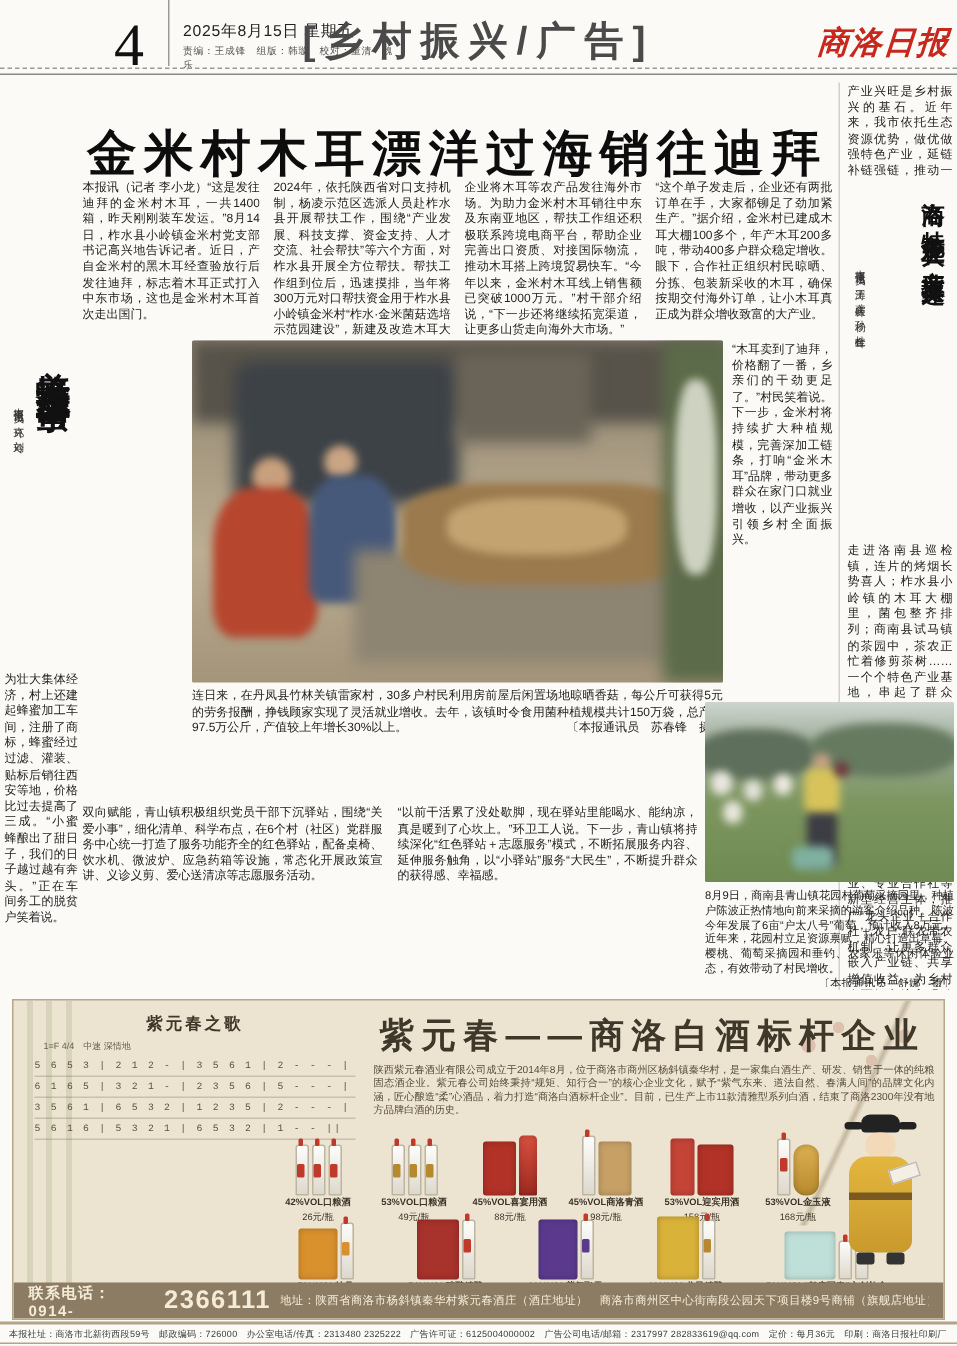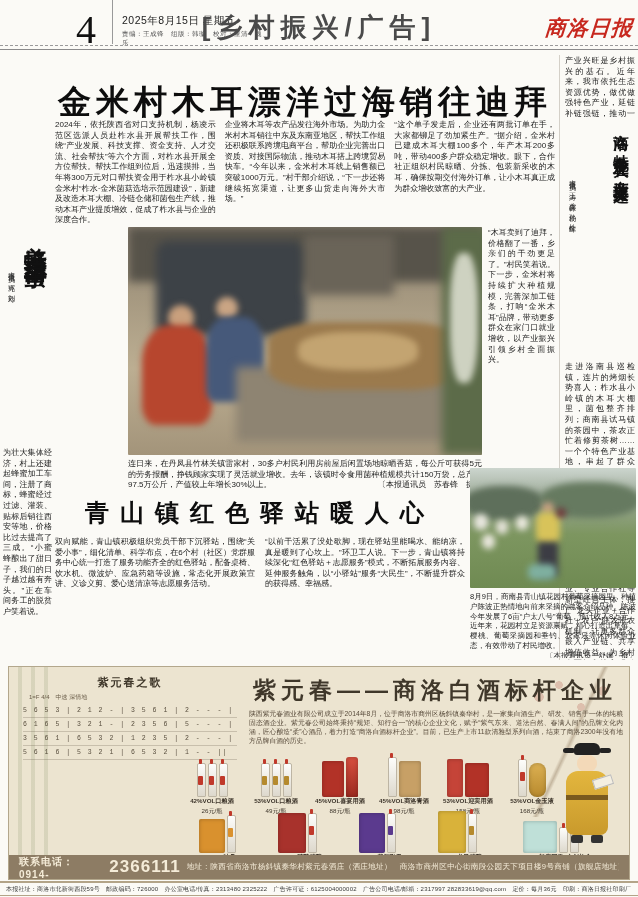--- a/index.html
+++ b/index.html
@@ -60,20 +60,21 @@
   <div class="abs date" style="left:122px;top:14px;">2025年8月15日 星期五</div>
   <div class="abs credits" style="left:122px;top:30px;width:140px;">责编：王成锋　组版：韩璇　校对：董清　魏乐</div>
   <div class="abs section-title" style="left:0;top:10px;width:638px;text-align:center;">[乡村振兴/广告]</div>
   <div class="abs masthead" style="left:545px;top:14px;">商洛日报</div>
   <div class="abs dash-rule" style="left:0;top:45px;width:638px;"></div>
   <div class="abs solid-rule" style="left:0;top:49px;width:638px;"></div>
 
   <div class="abs headline1" style="left:55px;top:80px;width:500px;">金米村木耳漂洋过海销往迪拜</div>
 
   <div class="abs" style="left:55px;top:120px;width:500px;height:105px;display:flex;gap:9px;">
+    <div class="col" style="flex:1;">本报讯（记者 李小龙）“这是发往迪拜的金米村木耳，一共1400箱，昨天刚刚装车发运。”8月14日，柞水县小岭镇金米村党支部书记高兴地告诉记者。近日，产自金米村的黑木耳经查验放行后发往迪拜，标志着木耳正式打入中东市场，这也是金米村木耳首次走出国门。</div>
     <div class="col" style="flex:1;">2024年，依托陕西省对口支持机制，杨凌示范区选派人员赴柞水县开展帮扶工作，围绕“产业发展、科技支撑、资金支持、人才交流、社会帮扶”等六个方面，对柞水县开展全方位帮扶。帮扶工作组到位后，迅速摸排，当年将300万元对口帮扶资金用于柞水县小岭镇金米村“柞水·金米菌菇选培示范园建设”，新建及改造木耳大棚、冷链仓储和菌包生产线，推动木耳产业提质增效，促成了柞水县与企业的深度合作。</div>
     <div class="col" style="flex:1;">企业将木耳等农产品发往海外市场。为助力金米村木耳销往中东及东南亚地区，帮扶工作组还积极联系跨境电商平台，帮助企业完善出口资质、对接国际物流，推动木耳搭上跨境贸易快车。“今年以来，金米村木耳线上销售额已突破1000万元。”村干部介绍说，“下一步还将继续拓宽渠道，让更多山货走向海外大市场。”</div>
     <div class="col" style="flex:1;">“这个单子发走后，企业还有两批订单在手，大家都铆足了劲加紧生产。”据介绍，金米村已建成木耳大棚100多个，年产木耳200多吨，带动400多户群众稳定增收。眼下，合作社正组织村民晾晒、分拣、包装新采收的木耳，确保按期交付海外订单，让小木耳真正成为群众增收致富的大产业。</div>
   </div>
 
   <div class="abs" style="left:4px;top:228px;width:48px;height:242px;">
     <div class="abs vtext vhead" style="right:0;top:0;height:242px;">养蜂过上甜蜜日子</div>
     <div class="abs vtext vbyline" style="left:2px;top:38px;height:160px;">本报通讯员　克环　刘玲</div>
   </div>
   <div class="abs col" style="left:3px;top:448px;width:49px;height:182px;">为壮大集体经济，村上还建起蜂蜜加工车间，注册了商标，蜂蜜经过过滤、灌装、贴标后销往西安等地，价格比过去提高了三成。“小蜜蜂酿出了甜日子，我们的日子越过越有奔头。”正在车间务工的脱贫户笑着说。</div>
@@ -99,21 +100,20 @@
   <div class="abs col" style="left:488px;top:228px;width:67px;height:226px;">“木耳卖到了迪拜，价格翻了一番，乡亲们的干劲更足了。”村民笑着说。下一步，金米村将持续扩大种植规模，完善深加工链条，打响“金米木耳”品牌，带动更多群众在家门口就业增收，以产业振兴引领乡村全面振兴。</div>
 
   <div class="abs hairline-v" style="left:559px;top:55px;height:605px;"></div>
   <div class="abs col" style="left:565px;top:56px;width:70px;height:62px;">产业兴旺是乡村振兴的基石。近年来，我市依托生态资源优势，做优做强特色产业，延链补链强链，推动一二三产业融合发展，群众增收致富路越走越宽。</div>
   <div class="abs" style="left:565px;top:122px;width:70px;height:236px;">
     <div class="abs vtext vhead2" style="right:4px;top:0;height:236px;">商洛　特色产业壮大　产业振兴提速</div>
     <div class="abs vtext vbyline" style="left:2px;top:52px;height:160px;">本报通讯员　王涛　龚庆锋　孙杨　杜金晖</div>
   </div>
   <div class="abs col" style="left:565px;top:362px;width:70px;height:298px;">走进洛南县巡检镇，连片的烤烟长势喜人；柞水县小岭镇的木耳大棚里，菌包整齐排列；商南县试马镇的茶园中，茶农正忙着修剪茶树……一个个特色产业基地，串起了群众的“致富链”。今年上半年，全市食用菌产量达14万吨，核桃、板栗等林特产品产值突破30亿元，中药材种植面积稳定在100万亩以上，特色产业带动10万多户群众户均增收1.2万元。我市还持续培育龙头企业、专业合作社等新型经营主体，推广“龙头企业＋合作社＋农户”联农带农机制，让更多群众嵌入产业链、共享增值收益，为乡村全面振兴注入强劲动能。</div>
 
-  <div class="abs headline2" style="left:55px;top:497px;width:410px;">青山镇红色驿站暖人心</div>
   <div class="abs" style="left:55px;top:537px;width:410px;height:124px;display:flex;gap:10px;">
     <div class="col" style="flex:1;">双向赋能，青山镇积极组织党员干部下沉驿站，围绕“关爱小事”，细化清单、科学布点，在6个村（社区）党群服务中心统一打造了服务功能齐全的红色驿站，配备桌椅、饮水机、微波炉、应急药箱等设施，常态化开展政策宣讲、义诊义剪、爱心送清凉等志愿服务活动。</div>
     <div class="col" style="flex:1;">“以前干活累了没处歇脚，现在驿站里能喝水、能纳凉，真是暖到了心坎上。”环卫工人说。下一步，青山镇将持续深化“红色驿站＋志愿服务”模式，不断拓展服务内容、延伸服务触角，以“小驿站”服务“大民生”，不断提升群众的获得感、幸福感。</div>
   </div>
 
   <div class="abs photo" style="left:470px;top:468px;width:166px;height:120px;background:linear-gradient(180deg,#ccd5ce 0%,#9aa894 26%,#7d9660 55%,#6f8a52 100%);">
     <div class="blob2" style="left:-6px;top:18px;width:80px;height:34px;background:#5e6f5b;border-radius:45%;"></div>
     <div class="blob2" style="left:70px;top:14px;width:100px;height:36px;background:#667a60;border-radius:45%;"></div>
     <div class="blob2" style="left:4px;top:46px;width:14px;height:16px;background:#e9e7df;border-radius:45%;"></div>
     <div class="blob2" style="left:26px;top:52px;width:12px;height:14px;background:#e4e2d8;border-radius:45%;"></div>

